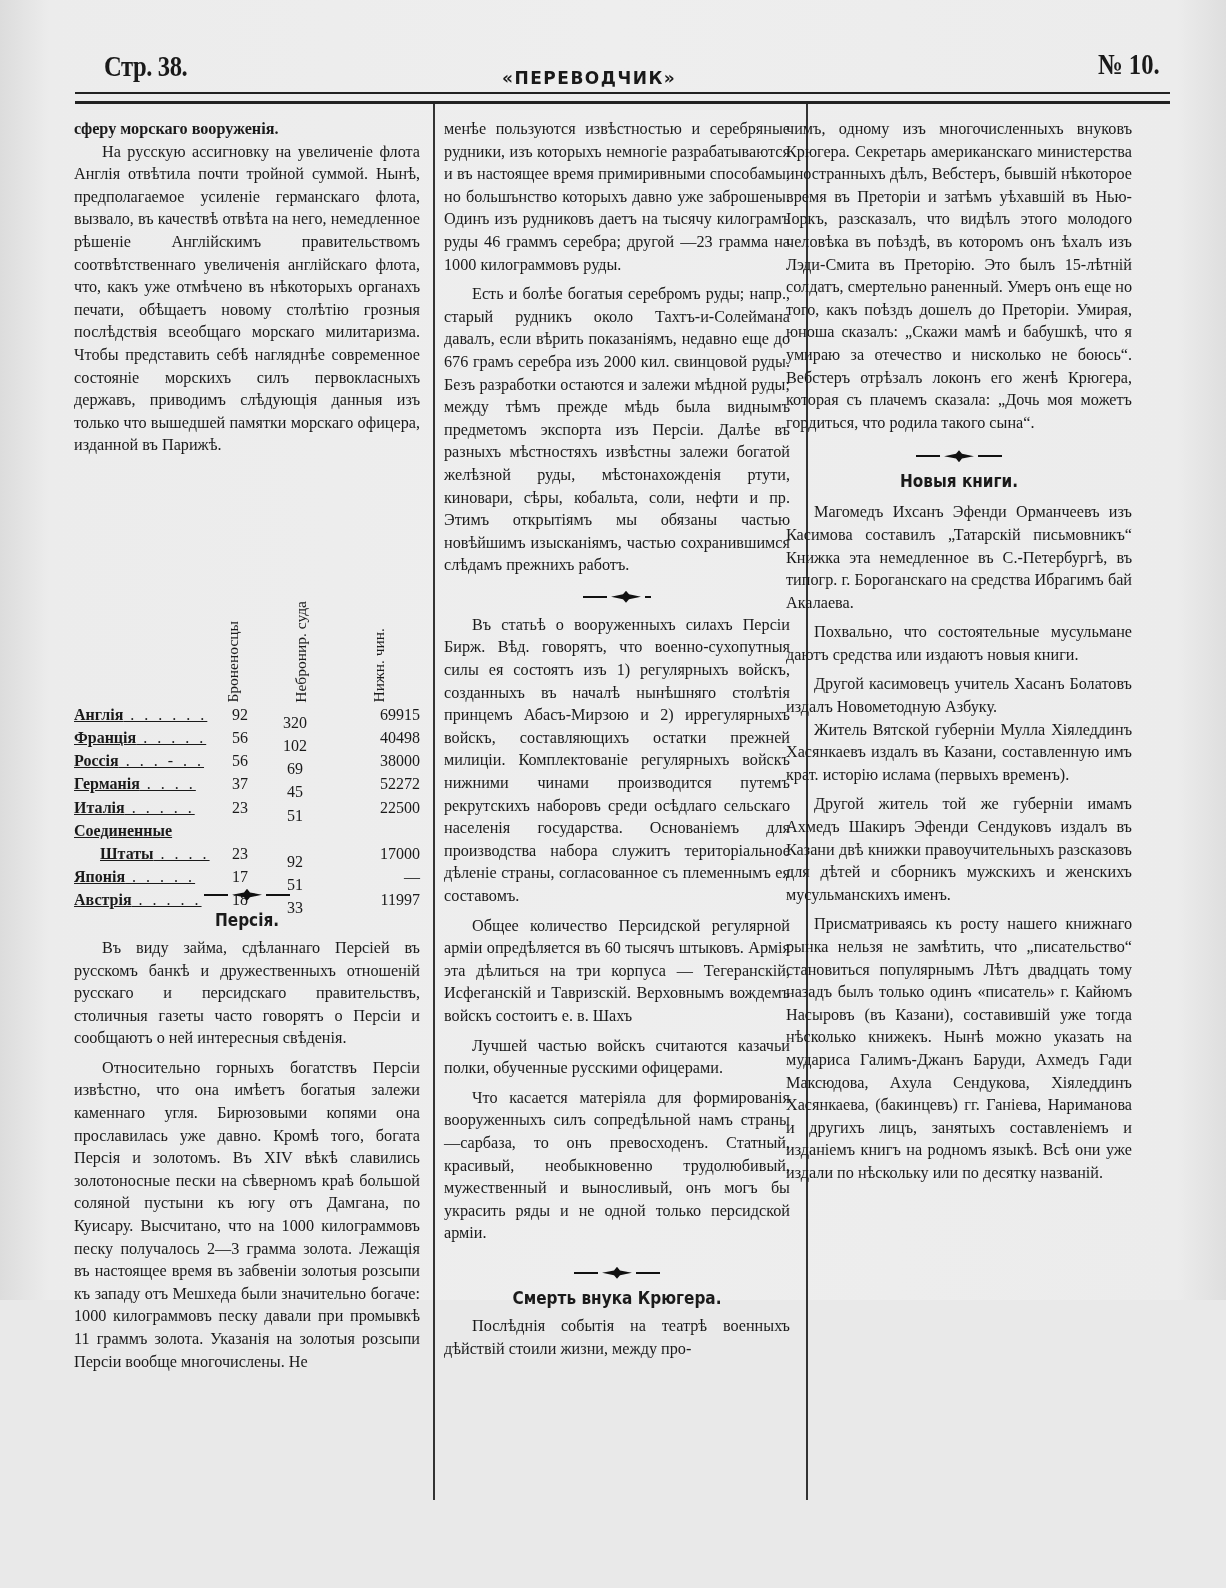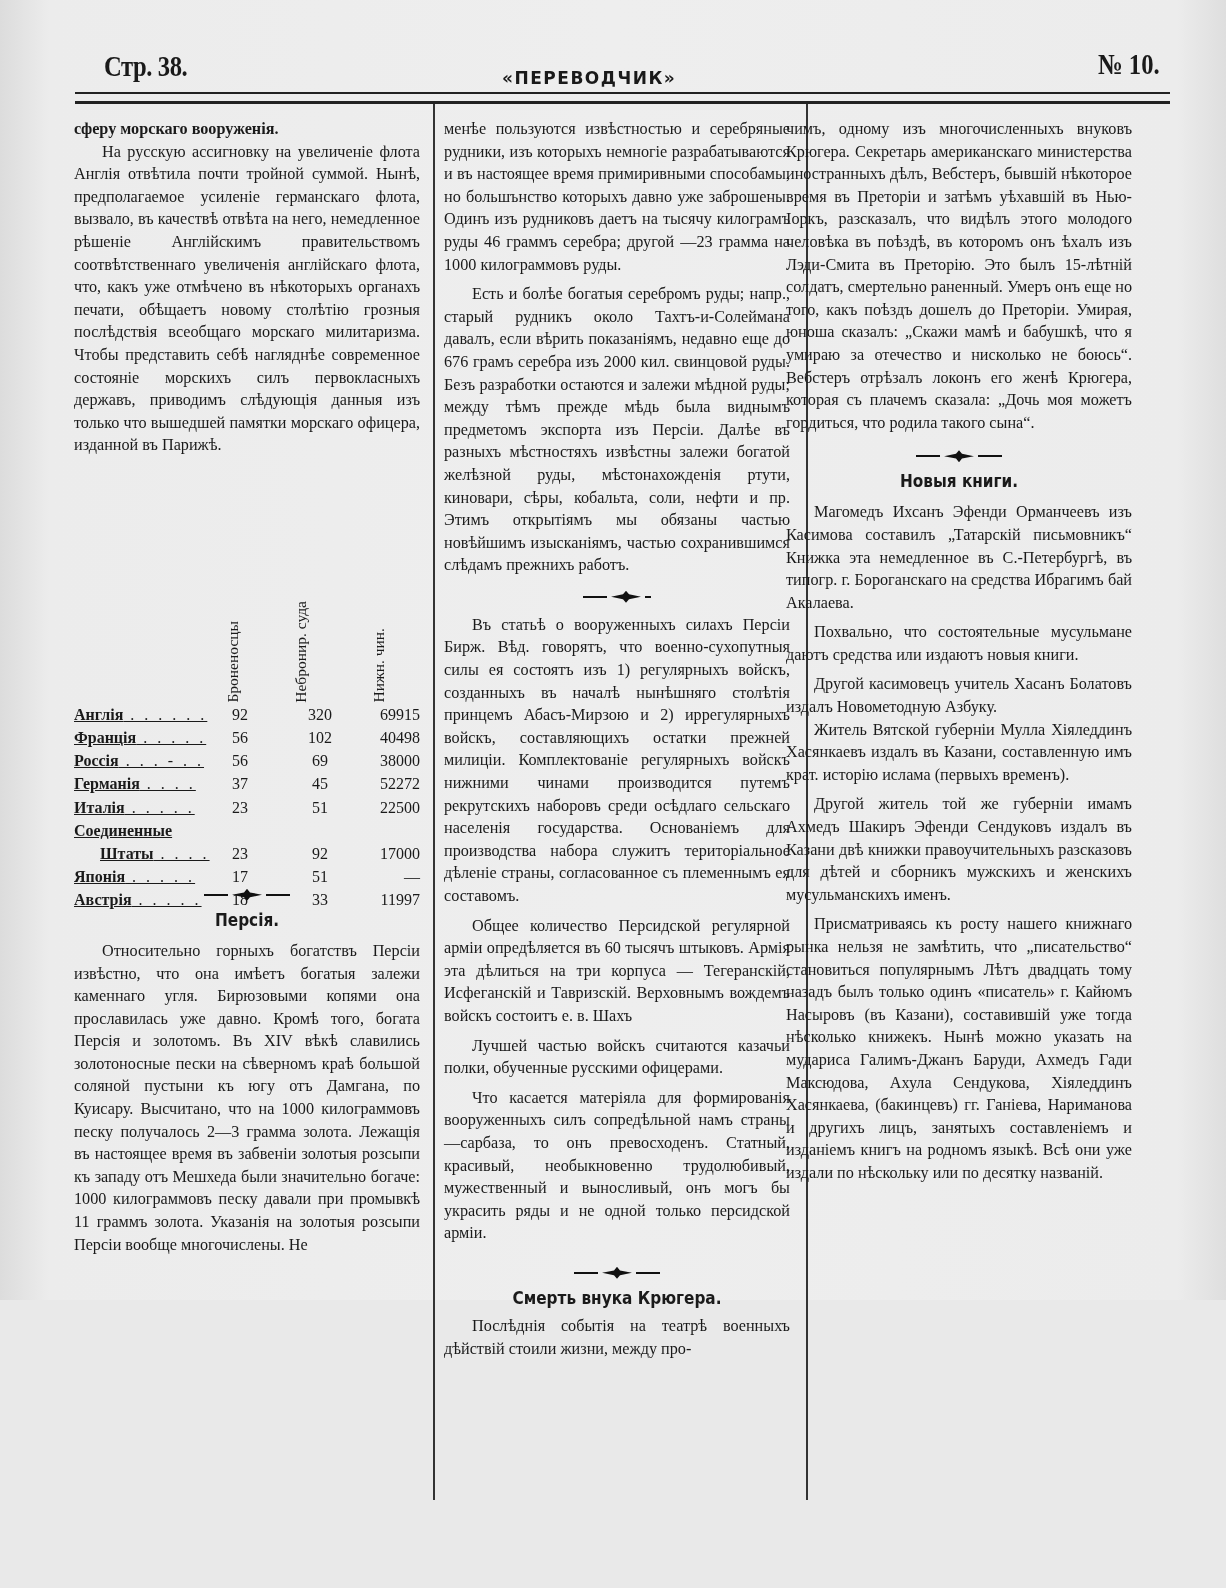--- a/index.html
+++ b/index.html
@@ -80,21 +80,21 @@
   }
   .th.h1 { left: 148px; }
   .th.h2 { left: 216px; }
   .th.h3 { left: 294px; }
   .trows { position: absolute; left: 0; top: 218px; width: 346px; }
   .trow { position: relative; height: 23.2px; line-height: 23.2px; font-size: 16px; }
   .trow .country { position: absolute; left: 0; font-weight: bold; white-space: nowrap; text-decoration: underline; }
   .trow .country.indent { left: 26px; }
   .trow .dots { font-weight: normal; letter-spacing: 3px; }
   .trow .v1 { position: absolute; right: 172px; text-align: right; }
-  .trow .v2 { position: absolute; right: 80px; text-align: right; width: 40px; text-align: center; }
+  .trow .v2 { position: absolute; right: 105px; text-align: right; width: 40px; text-align: center; margin-top: 8px; }
   .trow .v3 { position: absolute; right: 0; text-align: right; }
 </style>
 </head>
 <body>
 
 <div class="page">
 
   <div class="header">
     <div class="hdr-page">Стр. 38.</div>
     <div class="hdr-title">«ПЕРЕВОДЧИК»</div>
@@ -167,20 +167,21 @@
             <span class="country"><span>Австрія</span><span class="dots"> . . . . .</span></span>
             <span class="v1">18</span>
             <span class="v2">33</span>
             <span class="v3">11997</span>
           </div>
         </div>
     </div>
 
     <div class="ornament"><span class="dash"></span><span class="diamond"></span><span class="dash"></span></div>
     <div class="section-title">Персія.</div>
+    <p class="ind">Въ виду займа, сдѣланнаго Персіей въ русскомъ банкѣ и дружественныхъ отношеній русскаго и персидскаго правительствъ, столичныя газеты часто говорятъ о Персіи и сообщаютъ о ней интересныя свѣденія.</p>
     <p class="ind gap">Относительно горныхъ богатствъ Персіи извѣстно, что она имѣетъ богатыя залежи каменнаго угля. Бирюзовыми копями она прославилась уже давно. Кромѣ того, богата Персія и золотомъ. Въ XIV вѣкѣ славились золотоносные пески на сѣверномъ краѣ большой соляной пустыни къ югу отъ Дамгана, по Куисару. Высчитано, что на 1000 килограммовъ песку получалось 2—3 грамма золота. Лежащія въ настоящее время въ забвеніи золотыя розсыпи къ западу отъ Мешхеда были значительно богаче: 1000 килограммовъ песку давали при промывкѣ 11 граммъ золота. Указанія на золотыя розсыпи Персіи вообще многочислены. Не</p>
   </div>
 
   <div class="col c2">
     <p>менѣе пользуются извѣстностью и серебряные рудники, изъ которыхъ немногіе разрабатываются и въ настоящее время примиривными способамы, но большънство которыхъ давно уже заброшены. Одинъ изъ рудниковъ даетъ на тысячу килограмъ руды 46 граммъ серебра; другой —23 грамма на 1000 килограммовъ руды.</p>
     <p class="ind gap">Есть и болѣе богатыя серебромъ руды; напр., старый рудникъ около Тахтъ-и-Солеймана давалъ, если вѣрить показаніямъ, недавно еще до 676 грамъ серебра изъ 2000 кил. свинцовой руды. Безъ разработки остаются и залежи мѣдной руды; между тѣмъ прежде мѣдь была виднымъ предметомъ экспорта изъ Персіи. Далѣе въ разныхъ мѣстностяхъ извѣстны залежи богатой желѣзной руды, мѣстонахожденія ртути, киновари, сѣры, кобальта, соли, нефти и пр. Этимъ открытіямъ мы обязаны частью новѣйшимъ изысканіямъ, частью сохранившимся слѣдамъ прежнихъ работъ.</p>
     <div class="ornament"><span class="dash"></span><span class="diamond"></span><span class="dash" style="width:6px"></span></div>
     <p class="ind gap">Въ статьѣ о вооруженныхъ силахъ Персіи Бирж. Вѣд. говорятъ, что военно-сухопутныя силы ея состоятъ изъ 1) регулярныхъ войскъ, созданныхъ въ началѣ нынѣшняго столѣтія принцемъ Абасъ-Мирзою и 2) иррегулярныхъ войскъ, составляющихъ остатки прежней милиціи. Комплектованіе регулярныхъ войскъ нижними чинами производится путемъ рекрутскихъ наборовъ среди осѣдлаго сельскаго населенія государства. Основаніемъ для производства набора служитъ територіальное дѣленіе страны, согласованное съ племеннымъ ея составомъ.</p>
     <p class="ind gap">Общее количество Персидской регулярной арміи опредѣляется въ 60 тысячъ штыковъ. Армія эта дѣлиться на три корпуса — Тегеранскій, Исфеганскій и Тавризскій. Верховнымъ вождемъ войскъ состоитъ е. в. Шахъ</p>
     <p class="ind gap">Лучшей частью войскъ считаются казачьи полки, обученные русскими офицерами.</p>

